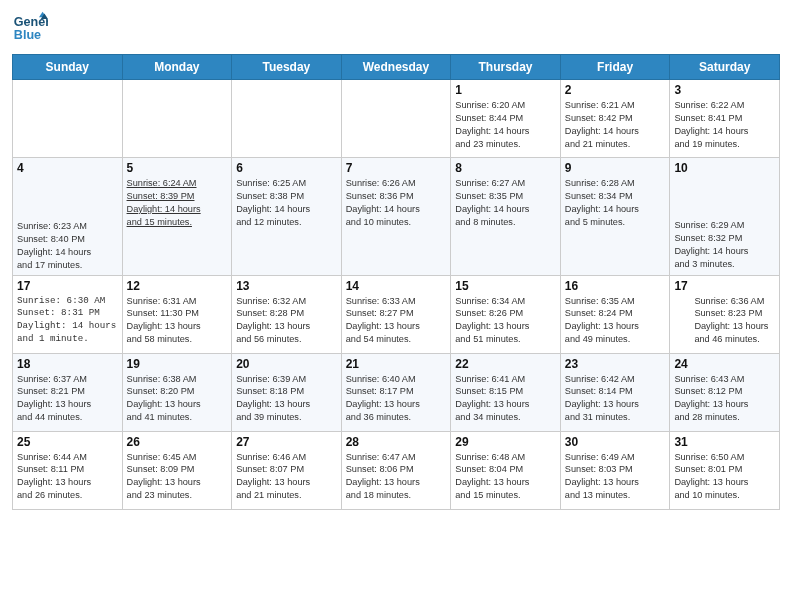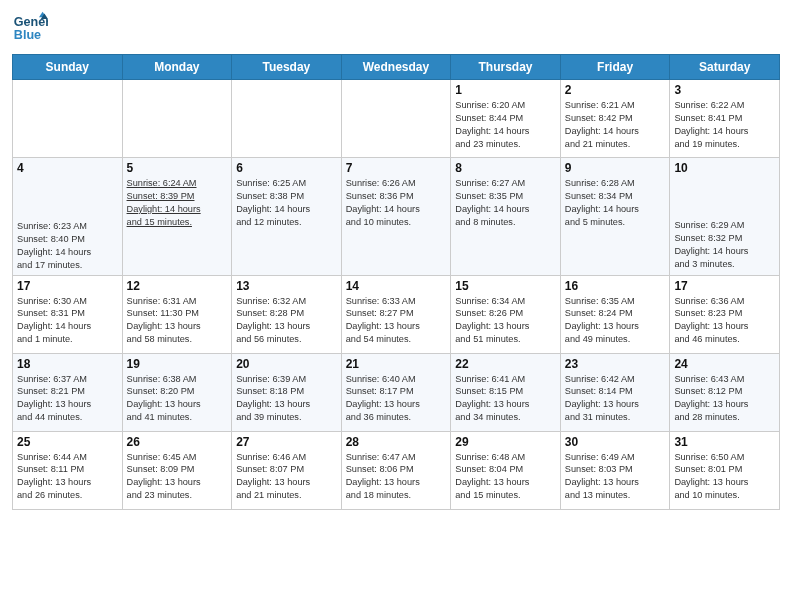--- a/index.html
+++ b/index.html
@@ -190,21 +190,21 @@
             <span class="day-number">10</span>
             <div class="day-info" style="white-space: pre-line; margin-top: 44px;">Sunrise: 6:29 AM
 Sunset: 8:32 PM
 Daylight: 14 hours
 and 3 minutes.</div>
           </td>
         </tr>
         <tr>
           <td>
             <span class="day-number">17</span>
-            <div class="day-info" style="white-space: pre-line;">Sunrise: 6:30 AM
+            <div class="day-info" style="white-space: pre-line; font-family: Liberation Mono, monospace;">Sunrise: 6:30 AM
 Sunset: 8:31 PM
 Daylight: 14 hours
 and 1 minute.</div>
           </td>
           <td>
             <span class="day-number">12</span>
             <div class="day-info" style="white-space: pre-line;">Sunrise: 6:31 AM
 Sunset: 11:30 PM
 Daylight: 13 hours
 and 58 minutes.</div>
@@ -232,21 +232,21 @@
           </td>
           <td>
             <span class="day-number">16</span>
             <div class="day-info" style="white-space: pre-line;">Sunrise: 6:35 AM
 Sunset: 8:24 PM
 Daylight: 13 hours
 and 49 minutes.</div>
           </td>
           <td>
             <span class="day-number">17</span>
-            <div class="day-info" style="white-space: pre-line;">Sunrise: 6:36 AM
+            <div class="day-info" style="white-space: pre-line; margin-left: 20px;">Sunrise: 6:36 AM
 Sunset: 8:23 PM
 Daylight: 13 hours
 and 46 minutes.</div>
           </td>
         </tr>
         <tr>
           <td>
             <span class="day-number">18</span>
             <div class="day-info" style="white-space: pre-line;">Sunrise: 6:37 AM
 Sunset: 8:21 PM

